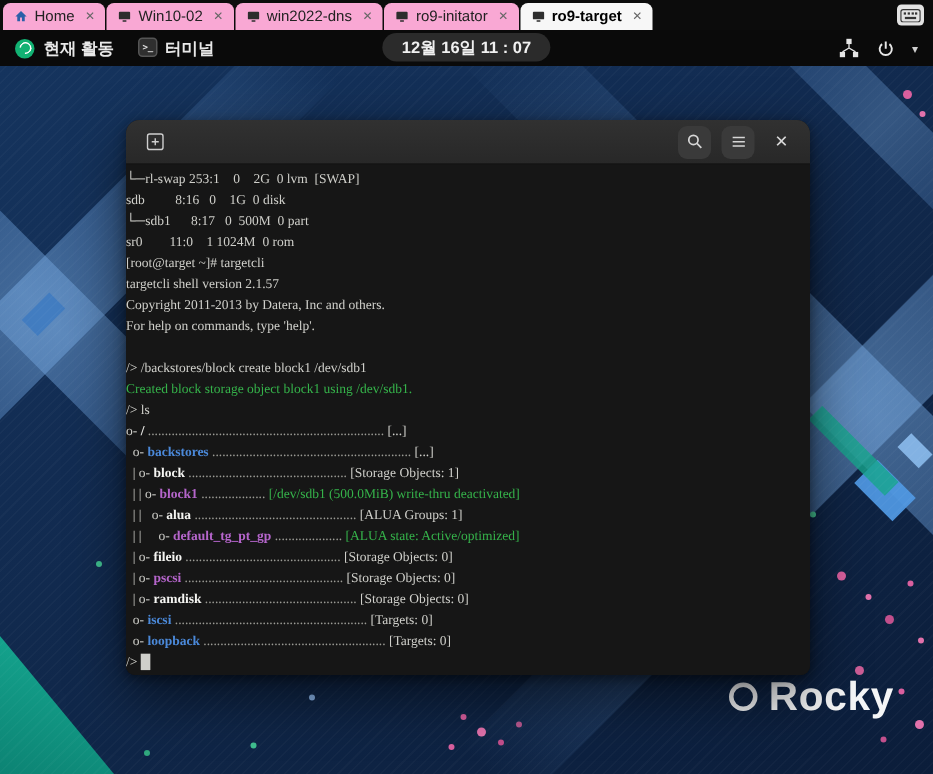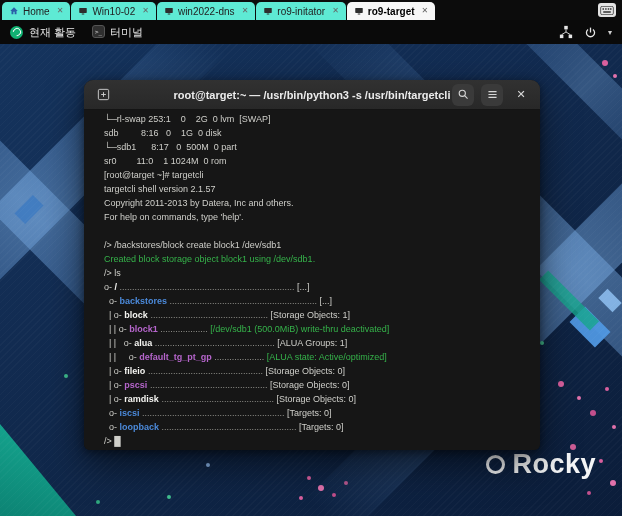--- a/index.html
+++ b/index.html
@@ -2,33 +2,33 @@
 <html><head>
 <meta charset="utf-8">
 <style>
   * { box-sizing: border-box; margin: 0; padding: 0; }
   html,body { background:#000; }
   body { font-family: "Liberation Sans","DejaVu Sans",sans-serif; }
   .screen { position:relative; width:622px; height:516px; overflow:hidden; background:#000; }
 
   
   .tab-bar { height:20px; background:#0c0c0c; display:flex; align-items:flex-end; padding:0 2px; }
-  .tab { height:18px; background:#5eead4; color:#222; border-radius:5px 5px 0 0;
+  .tab { height:18px; background:#f9a8d4; color:#222; border-radius:5px 5px 0 0;
          display:flex; align-items:center; gap:4px; padding:0 7px; margin-right:1px;
          font-size:10px; white-space:nowrap; cursor:default; }
   .tab.active { background:#f7f7f7; color:#000; font-weight:bold; }
   .tab-close { color:#666; font-size:8px; margin-left:3px; line-height:1; }
   .tab-ico { width:10px; height:10px; flex:0 0 auto; }
   .tab-bar-spacer { flex:1; }
   .tab-bar-btn { width:18px; height:14px; background:#e3e3e3; border-radius:3px; margin:0 4px 3px 0;
                  display:flex; align-items:center; justify-content:center; }
 
   
   .topbar { height:24px; background:#0a0a0a; color:#e8e8e8; font-size:11px;
-            display:flex; align-items:center; gap:16px; padding:0 10px; position:relative; }
+            display:flex; align-items:center; gap:16px; padding:0 10px; position:relative;font-weight:bold; }
   .activities { display:flex; align-items:center; gap:6px; }
   .rocky-logo { width:13px; height:13px; border-radius:50%; background:#12b273; position:relative; }
   .rocky-logo::after { content:""; position:absolute; inset:2.5px; border-radius:50%;
                        border:1.6px solid #fff; border-left-color:transparent; transform:rotate(-40deg); }
   .app-indicator { display:flex; align-items:flex-start; gap:5px; }
   .term-badge { width:13px; height:13px; background:#2f2f2f; border:1px solid #555; border-radius:3px;
                 color:#e0e0e0; font-size:6px; line-height:11px; text-align:center;
                 font-family:"DejaVu Sans Mono",monospace; }
   .clock-pill { position:absolute; left:50%; top:2px; transform:translateX(-50%);
                 background:#2b2b2b; border-radius:11px; padding:2px 13px; font-size:11px; color:#f0f0f0; }
@@ -74,22 +74,22 @@
             box-shadow:0 14px 36px rgba(0,0,0,.55), 0 2px 8px rgba(0,0,0,.45); }
   .headerbar { height:30px; background:linear-gradient(#313131,#282828); border-bottom:1px solid #141414;
                display:flex; align-items:center; padding:0 8px; position:relative; }
   .hb-title { position:absolute; left:50%; transform:translateX(-50%); font-size:11px; font-weight:bold;
               color:#ececec; white-space:nowrap; }
   .hb-right { margin-left:auto; display:flex; align-items:center; gap:7px; }
   .hb-btn { width:22px; height:22px; border:none; border-radius:6px; background:#3a3a3a;
             display:flex; align-items:center; justify-content:center; padding:0; cursor:default; }
   .hb-btn.flat { background:transparent; }
   .hb-close { color:#d9d9d9; font-size:11px; }
-  .term { display:block; height:340px; padding:2px 20px; margin:0; background:#161616;
-          font-family:Liberation Sans, sans-serif; font-size:9px; line-height:14px; }
+  .term { display:block; height:340px; padding:2px 0; margin:0; background:#161616;
+          font-family:Liberation Serif, serif; font-size:9px; line-height:14px; }
   .term div { white-space:pre; height:14px; }
 </style>
 </head>
 <body>
 
 <div class="screen">
 
   <div class="tab-bar">
     <div class="tab">
       <svg class="tab-ico" viewBox="0 0 16 16">
@@ -147,20 +147,21 @@
 
   <div class="topbar">
     <div class="activities">
       <span class="rocky-logo"></span>
       <span>현재 활동</span>
     </div>
     <div class="app-indicator">
       <span class="term-badge">&gt;_</span>
       <span>터미널</span>
     </div>
+    <div class="clock-pill">12월 16일 11 : 07</div>
     <div class="status-area">
       <svg width="14" height="14" viewBox="0 0 16 16">
           <rect x="1" y="11" width="4" height="4" fill="#e6e6e6"></rect>
           <rect x="6" y="1" width="4" height="4" fill="#e6e6e6"></rect>
           <rect x="11" y="11" width="4" height="4" fill="#e6e6e6"></rect>
           <path d="M8 5 V8 M8 8 L3 11 M8 8 L13 11" stroke="#e6e6e6" stroke-width="1" fill="none"></path>
         </svg>
       <svg width="13" height="13" viewBox="0 0 16 16">
           <path d="M8 2 V8" stroke="#e6e6e6" stroke-width="1.6"></path>
           <path d="M5 4.2 a5 5 0 1 0 6 0" fill="none" stroke="#e6e6e6" stroke-width="1.6"></path>
@@ -187,21 +188,20 @@
     </div>
 
     <div class="window">
       <div class="headerbar">
         <button class="hb-btn flat">
           <svg width="15" height="15" viewBox="0 0 16 16">
               <rect x="2.5" y="2.5" width="11" height="11" rx="1.5" fill="none" stroke="#cfcfcf"></rect>
               <path d="M8 5.5 V10.5 M5.5 8 H10.5" stroke="#cfcfcf"></path>
             </svg>
         </button>
-        <div class="hb-title">root@target:~ — /usr/bin/python3 -s /usr/bin/targetcli</div>
         <div class="hb-right">
           <button class="hb-btn">
             <svg width="13" height="13" viewBox="0 0 16 16">
                 <circle cx="6.5" cy="6.5" r="3.8" fill="none" stroke="#d6d6d6" stroke-width="1.4"></circle>
                 <line x1="9.4" y1="9.4" x2="13" y2="13" stroke="#d6d6d6" stroke-width="1.4"></line>
               </svg>
           </button>
           <button class="hb-btn">
             <svg width="13" height="13" viewBox="0 0 16 16">
                 <path d="M3 4.5 H13 M3 8 H13 M3 11.5 H13" stroke="#d6d6d6" stroke-width="1.4"></path>

